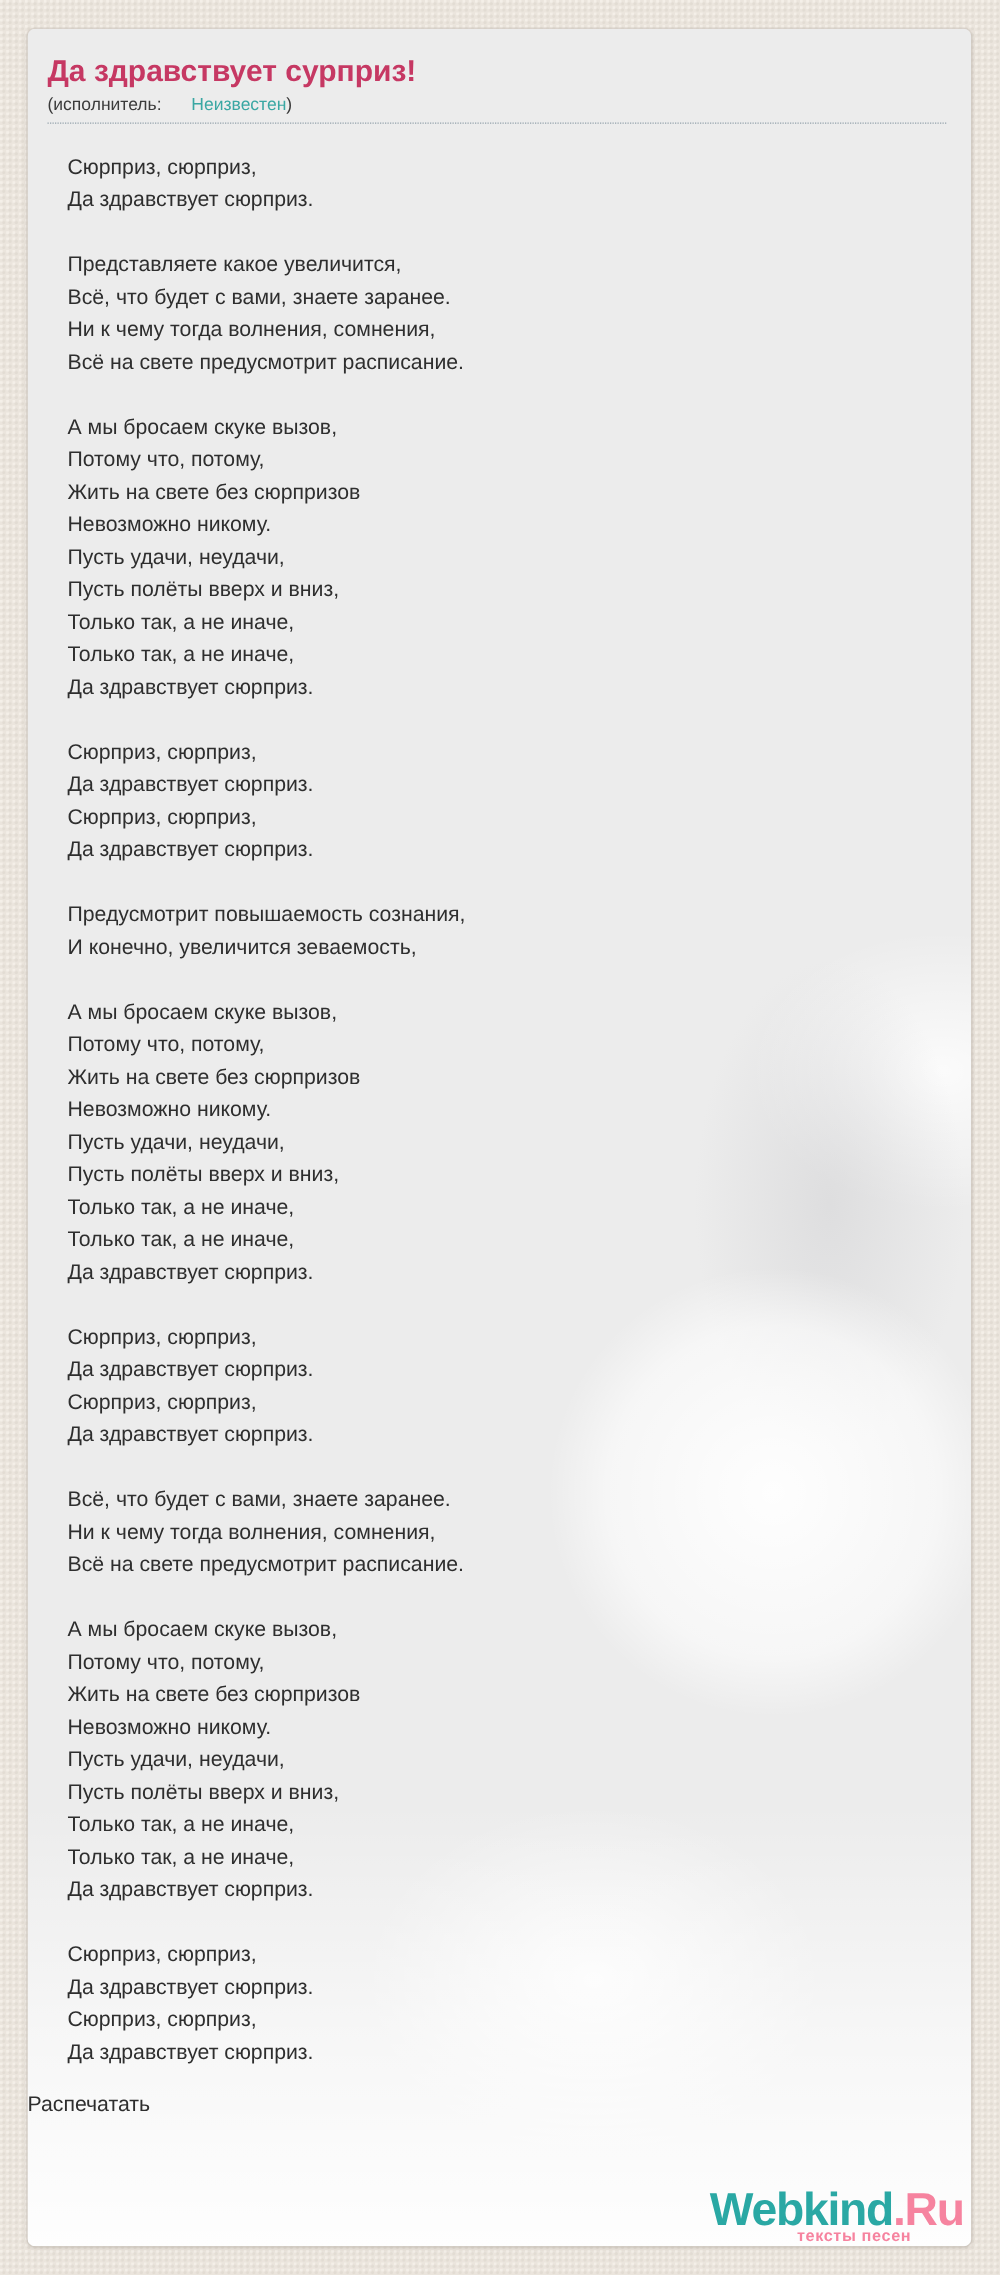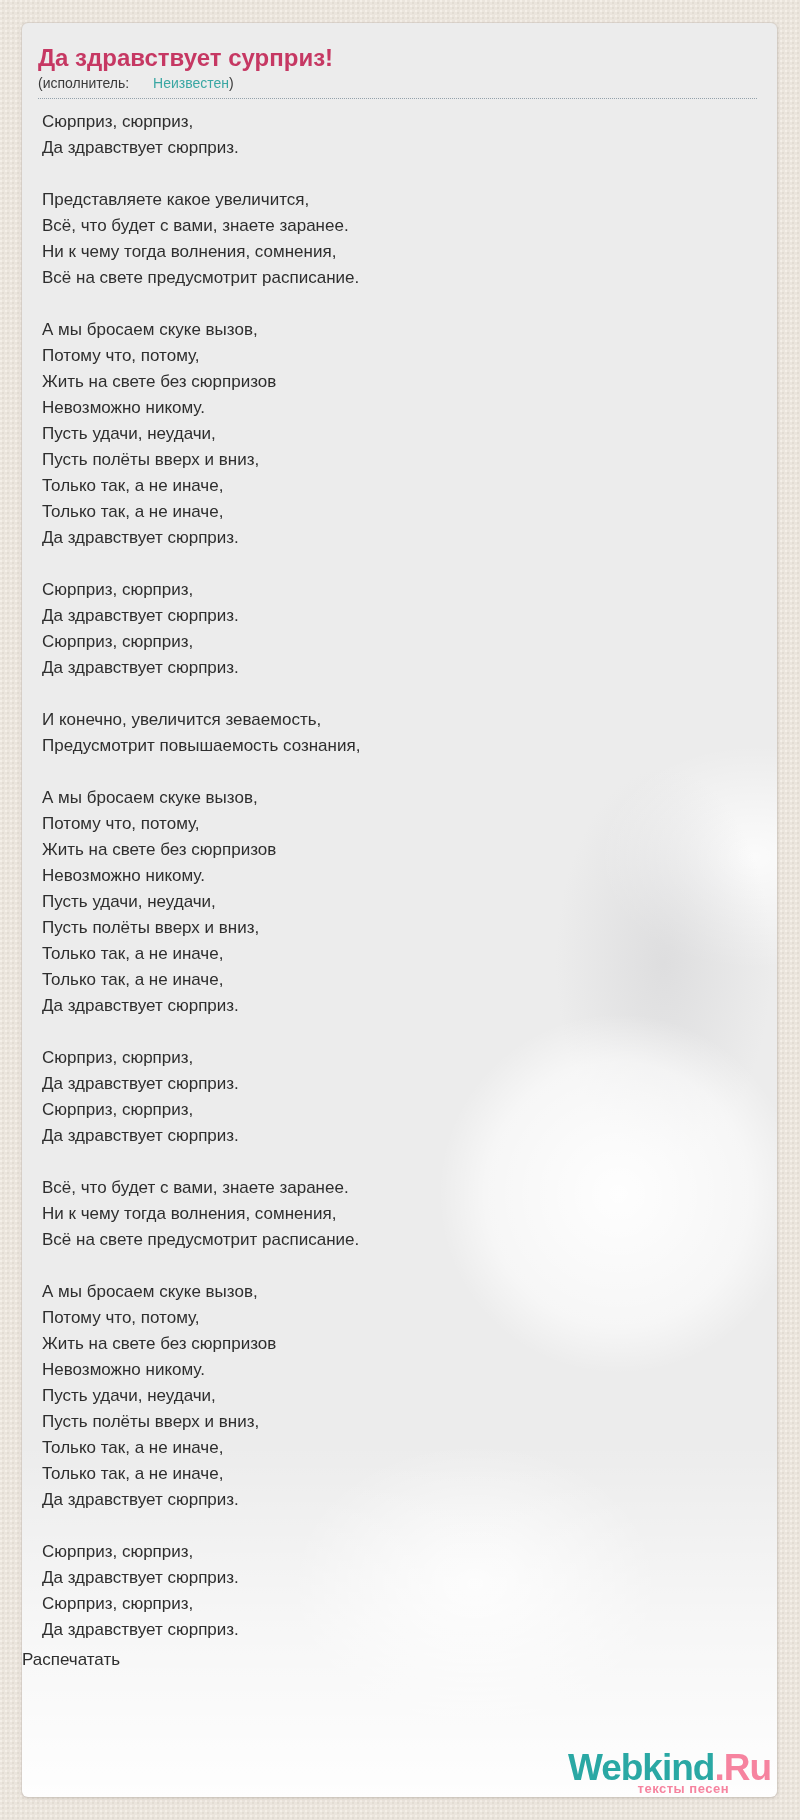--- a/index.html
+++ b/index.html
@@ -32,21 +32,21 @@
   }
   .performer-row{
     margin-top:3px;font-size:14px;line-height:18px;color:#3a3a3a;
     padding-bottom:6px;border-bottom:1px dotted #93a1ab;
   }
   .performer-link{color:#3aa7a3;text-decoration:none;cursor:pointer;margin-left:20px;}
   .lyrics{
     padding:6px 20px 0 16px;
     font-size:17px;line-height:26px;color:#2e2e2e;
   }
-  .stanza{margin:4px;}
+  .stanza{margin:16px;}
   .stanza + .stanza{margin-top:26px;}
   .line{height:26px;white-space:nowrap;}
   .print-link{
     display:block;height:26px;font-size:17px;line-height:26px;
     color:#2e2e2e;text-decoration:none;cursor:pointer;padding-left:0;
   }
   .logo{
     position:absolute;right:6px;bottom:2px;text-align:right;cursor:pointer;
   }
   .logo-main{font-size:37px;line-height:36px;font-weight:bold;letter-spacing:-1px;}
@@ -89,22 +89,22 @@
           <div class="line">Только так, а не иначе,</div>
           <div class="line">Да здравствует сюрприз.</div>
         </div>
         <div class="stanza">
           <div class="line">Сюрприз, сюрприз,</div>
           <div class="line">Да здравствует сюрприз.</div>
           <div class="line">Сюрприз, сюрприз,</div>
           <div class="line">Да здравствует сюрприз.</div>
         </div>
         <div class="stanza">
+          <div class="line">Предусмотрит повышаемость сознания,</div>
           <div class="line">И конечно, увеличится зеваемость,</div>
-          <div class="line">Предусмотрит повышаемость сознания,</div>
         </div>
         <div class="stanza">
           <div class="line">А мы бросаем скуке вызов,</div>
           <div class="line">Потому что, потому,</div>
           <div class="line">Жить на свете без сюрпризов</div>
           <div class="line">Невозможно никому.</div>
           <div class="line">Пусть удачи, неудачи,</div>
           <div class="line">Пусть полёты вверх и вниз,</div>
           <div class="line">Только так, а не иначе,</div>
           <div class="line">Только так, а не иначе,</div>

